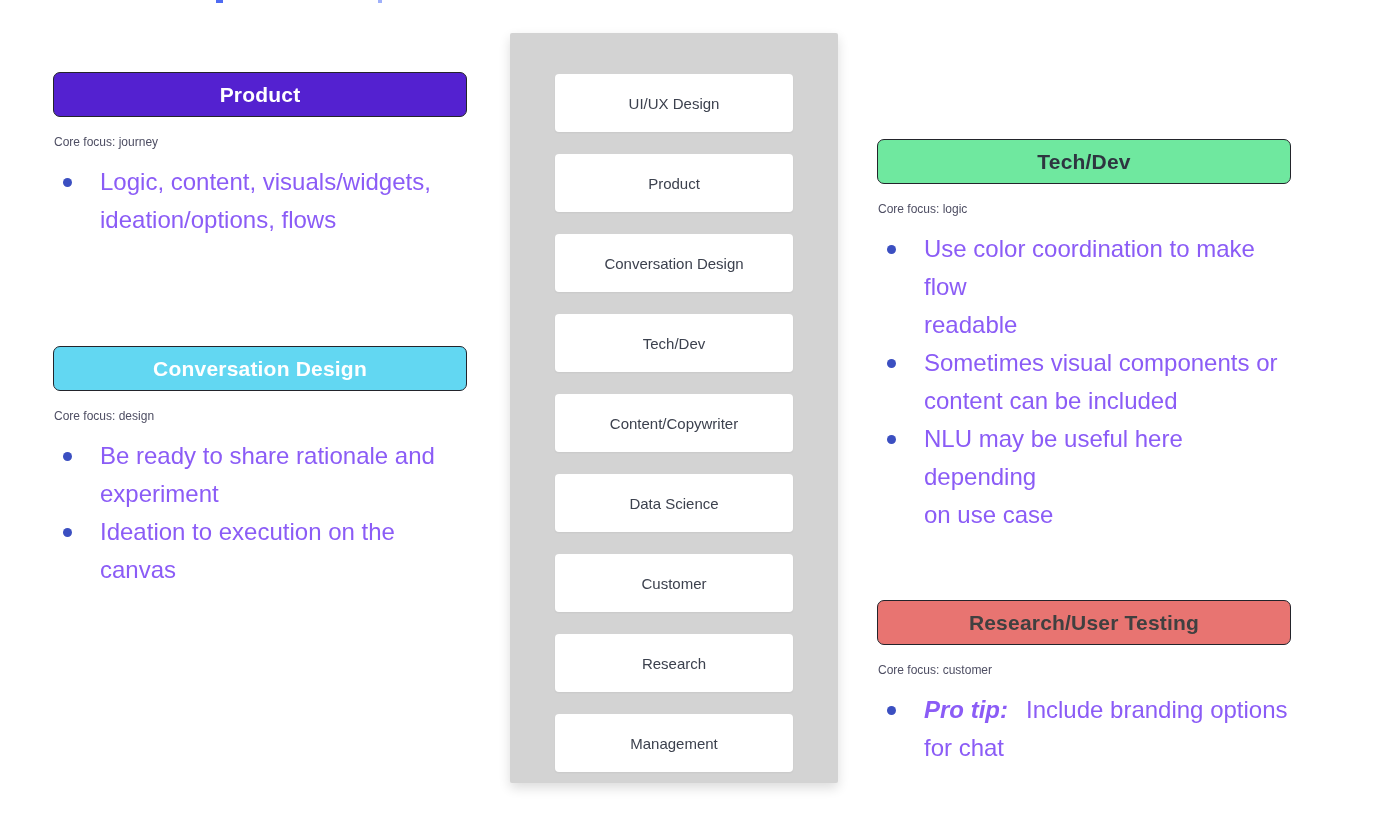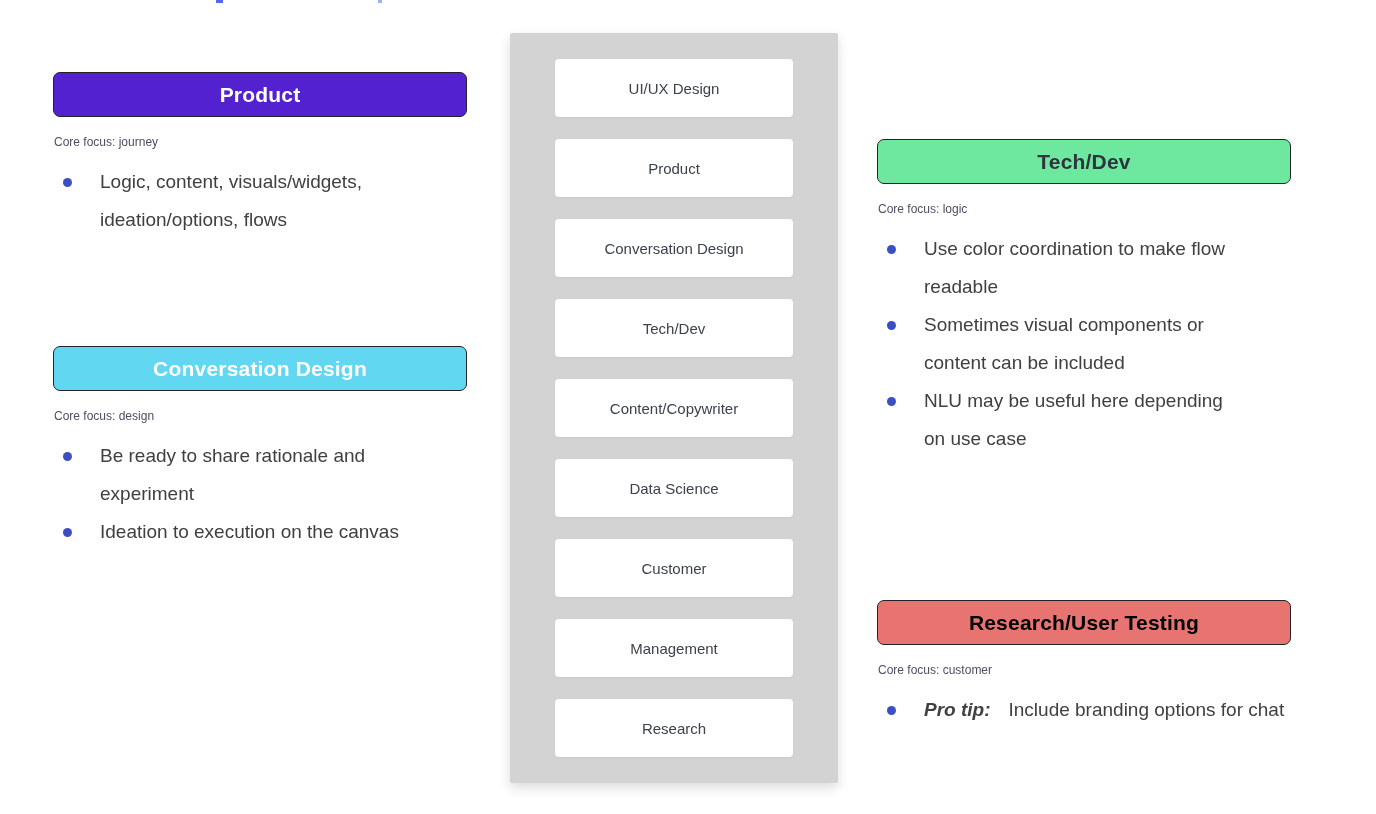--- a/index.html
+++ b/index.html
@@ -22,43 +22,43 @@
 
   .header-pill{
     box-sizing:border-box;width:100%;height:45px;
     border:1px solid #23242b;border-radius:7px;
     display:flex;align-items:center;justify-content:center;
     font-size:21px;font-weight:bold;letter-spacing:.2px;
   }
   .hdr-product{background:#5421d0;color:#ffffff;}
   .hdr-conversation{background:#62d7f2;color:#ffffff;}
   .hdr-techdev{background:#6fe89f;color:#2e3540;}
-  .hdr-research{background:#e87471;color:#000000;}
+  .hdr-research{background:#e87471;color:#404040;}
 
   .core-focus{
     margin:10px 0 0 1px;font-size:12px;line-height:30px;color:#4e4e63;
   }
   ul.bullets{list-style:none;margin:6px 0 0 0;padding:0;}
   ul.bullets li{
-    position:relative;padding-left:47px;font-size:19px;line-height:38px;color:#404040;
+    position:relative;padding-left:47px;font-size:24px;line-height:38px;color:#8b5cf6;
   }
   ul.bullets li::before{
     content:"";position:absolute;left:10px;top:15px;width:9px;height:9px;
     border-radius:50%;background:#3b4fc1;
   }
   .bullet-text{white-space:pre-line;}
   .pro-tip{font-weight:bold;font-style:italic;margin-right:18px;}
 
   
   .gray-panel{
     position:absolute;left:510px;top:33px;width:328px;height:750px;
     background:#d3d3d3;border-radius:2px;
     box-shadow:0 5px 12px rgba(0,0,0,0.14);
     display:flex;flex-direction:column;align-items:center;gap:22px;
-    padding-top:26px;box-sizing:border-box;
+    padding-top:41px;box-sizing:border-box;
   }
   .white-box{
     width:238px;height:58px;background:#ffffff;border-radius:4px;
     display:flex;align-items:center;justify-content:center;
     font-size:15px;color:#3c414e;
     box-shadow:0 1px 2px rgba(0,0,0,0.05);
     flex:0 0 auto;
   }
 </style>
 </head>
@@ -112,24 +112,24 @@
   <div class="white-box">
     <span>Content/Copywriter</span>
   </div>
   <div class="white-box">
     <span>Data Science</span>
   </div>
   <div class="white-box">
     <span>Customer</span>
   </div>
   <div class="white-box">
-    <span>Management</span>
+    <span>Research</span>
   </div>
   <div class="white-box">
-    <span>Research</span>
+    <span>Management</span>
   </div>
 </div>
 
 <div class="section sec-techdev">
   <div class="header-pill hdr-techdev">
     <span>Tech/Dev</span>
   </div>
   <div class="core-focus">Core focus: logic</div>
   <ul class="bullets">
     <li>

